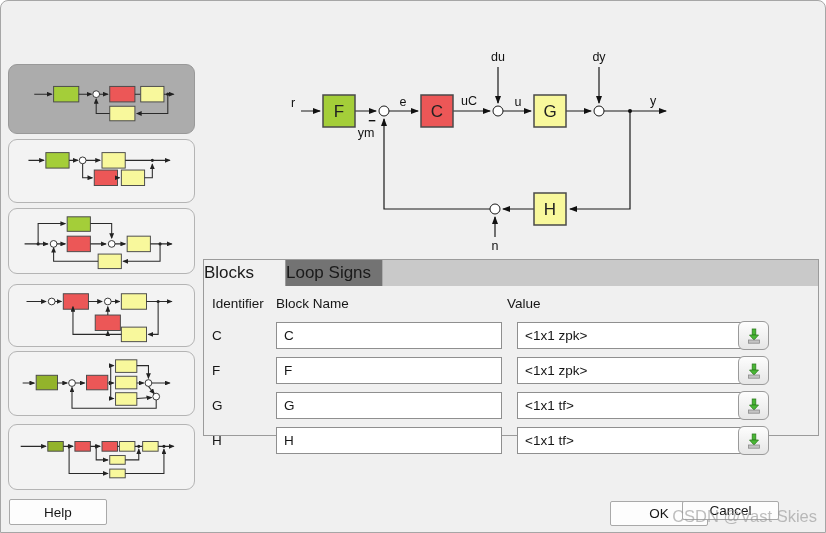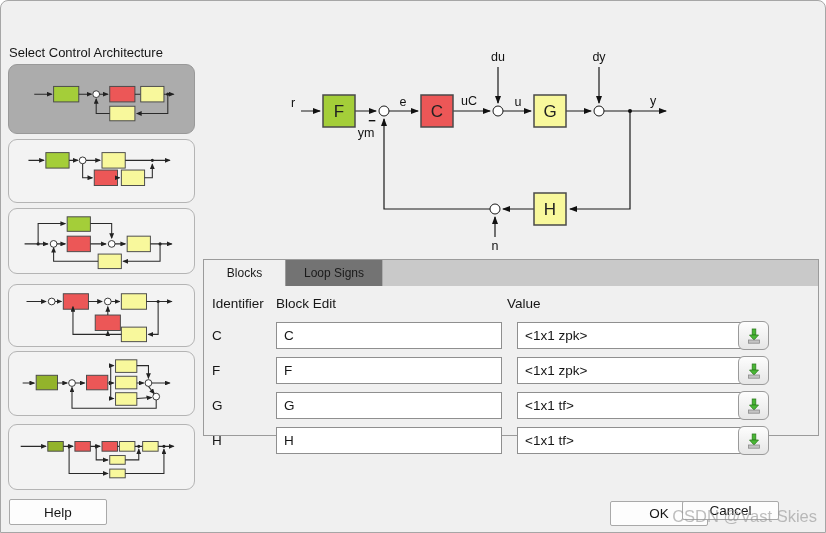--- a/index.html
+++ b/index.html
@@ -28,22 +28,22 @@
   .arch-card svg { width:184px; height:60px; }
 
   
   .diagram { position:absolute; left:200px; top:42px; }
   .sig { font-size:12.5px; fill:#111; }
   .blk { font-size:17px; fill:#222; }
 
   
   .tabbar { position:absolute; left:202px; top:258px; width:616px; height:27px;
             background:#C9C9C9; border:1px solid #9B9B9B; border-bottom:none; display:flex; }
-  .tab { height:100%; display:flex; align-items:center; justify-content:center;
-         font-size:12px; color:#1a1a1a; cursor:default; }
+  .tab { height:100%; display:flex; align-items:center; justify-content:flex-start;
+         font-size:17px; color:#1a1a1a; cursor:default; }
   .tab.active { width:82px; background:#F0F0F0; border-right:1px solid #9B9B9B; }
   .tab.inactive { width:97px; background:#737373; border-right:1px solid #ABABAB; }
   .tabpane { position:absolute; left:202px; top:285px; width:616px; height:150px;
              border:1px solid #9B9B9B; border-top:none; background:#F0F0F0; }
   .col-head { position:absolute; top:10px; font-size:13.5px; color:#161616; }
   .h-ident { left:8px; } .h-name { left:72px; } .h-value { left:303px; }
   .row-ident { position:absolute; left:8px; width:56px; height:27px; line-height:27px;
                font-size:13.5px; color:#161616; }
   .cell-input { position:absolute; width:226px; height:27px; border:1px solid #8F8F8F;
                 background:#fff; font-family:"Liberation Sans", sans-serif; font-size:13.5px;
@@ -77,21 +77,20 @@
     </marker>
     <marker id="arrs" markerWidth="6" markerHeight="5" refX="5" refY="2.5" orient="auto" markerUnits="userSpaceOnUse">
       <polygon points="0,0 6,2.5 0,5" fill="#222"></polygon>
     </marker>
   </defs>
 </svg>
 
 <div class="window">
 
 
-  <div class="sidebar-header">Select Control Architecture</div>
 
   <div class="arch-card selected" style="top:63px;height:70px;">
     <svg viewBox="0 0 184 62">
       <line class="thin" x1="22" y1="26" x2="40" y2="26" marker-end="url(#arrs)"></line>
       <rect class="tblk" x="42" y="18" width="26" height="16" fill="#A4CE39"></rect>
       <line class="thin" x1="68" y1="26" x2="81" y2="26" marker-end="url(#arrs)"></line>
       <circle cx="86" cy="26" r="3.5" fill="#fff" stroke="#333"></circle>
       <line class="thin" x1="89.5" y1="26" x2="98" y2="26" marker-end="url(#arrs)"></line>
       <rect class="tblk" x="100" y="18" width="26" height="16" fill="#EC5757"></rect>
       <line class="thin" x1="126" y1="26" x2="132" y2="26"></line>
@@ -262,21 +261,21 @@
     <div class="tab active">
       <span>Blocks</span>
     </div>
     <div class="tab inactive">
       <span>Loop Signs</span>
     </div>
   </div>
 
   <div class="tabpane">
     <div class="col-head h-ident">Identifier</div>
-    <div class="col-head h-name">Block Edit</div>
+    <div class="col-head h-name">Block Name</div>
     <div class="col-head h-value">Value</div>
 
     <div>
       <div class="row-ident" style="top:36px;">C</div>
       <input class="cell-input name-col" style="top: 36px;" value="C">
       <input class="cell-input value-col" style="top: 36px;" value="&lt;1x1 zpk&gt;">
       <div class="import-btn" style="top:35px;">
         <svg width="18" height="18" viewBox="0 0 18 18">
           <rect x="7.2" y="2" width="3.6" height="6" fill="#49B734" stroke="#2F7D20" stroke-width="0.8"></rect>
           <polygon points="4.5,8 13.5,8 9,13" fill="#49B734" stroke="#2F7D20" stroke-width="0.8"></polygon>

